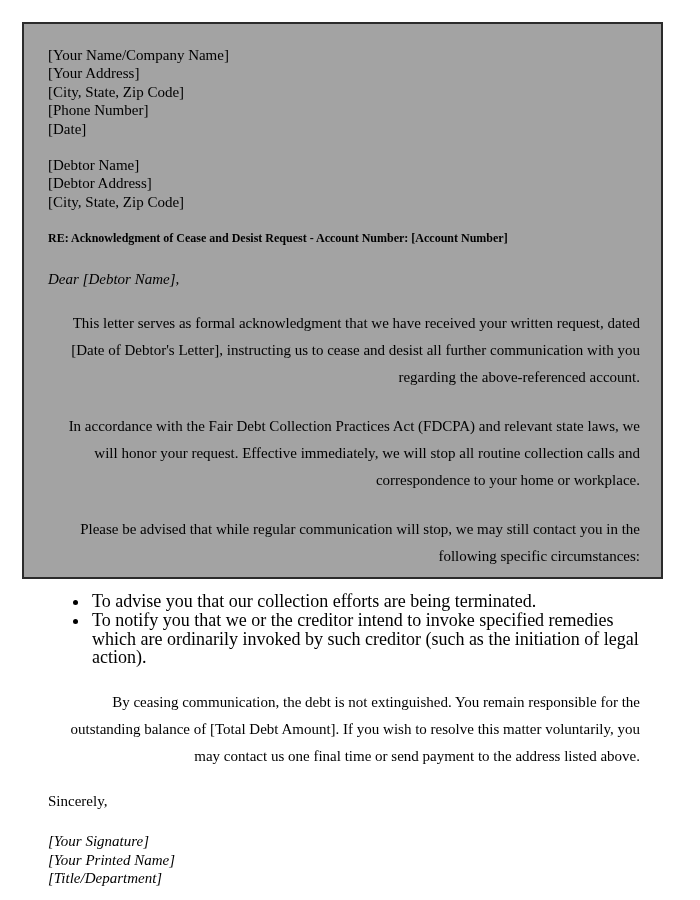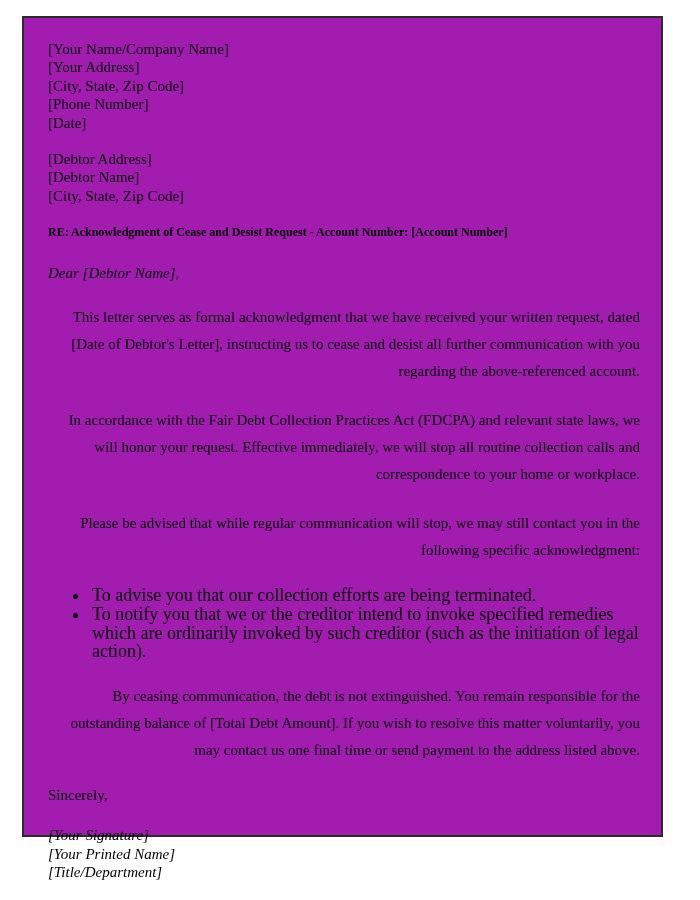--- a/index.html
+++ b/index.html
@@ -10,26 +10,26 @@
   body {
     width: 700px;
     height: 900px;
     font-family: "Liberation Serif", "DejaVu Serif", serif;
     color: #000000;
     -webkit-font-smoothing: antialiased;
   }
   .page-frame {
     position: absolute;
     left: 22px;
-    top: 16px;
+    top: 22px;
     width: 641px;
-    height: 821px;
+    height: 557px;
     box-sizing: border-box;
     border: 2px solid #2b2b2b;
-    background: #a21caf;
+    background: #a3a3a3;
   }
   .letter-body {
     position: absolute;
     left: 24px;
     top: 22px;
     width: 592px;
   }
   .addr-block {
     font-size: 15px;
     line-height: 18.4px;
@@ -92,34 +92,34 @@
 
     <div class="addr-block">
       <span class="addr-line">[Your Name/Company Name]</span>
       <span class="addr-line">[Your Address]</span>
       <span class="addr-line">[City, State, Zip Code]</span>
       <span class="addr-line">[Phone Number]</span>
       <span class="addr-line">[Date]</span>
     </div>
 
     <div class="addr-block">
+      <span class="addr-line">[Debtor Name]</span>
       <span class="addr-line">[Debtor Address]</span>
-      <span class="addr-line">[Debtor Name]</span>
       <span class="addr-line">[City, State, Zip Code]</span>
     </div>
 
     <p class="subject-line">RE: Acknowledgment of Cease and Desist Request - Account Number: [Account Number]</p>
 
     <p class="salutation">Dear [Debtor Name],</p>
 
     <p class="body-para">This letter serves as formal acknowledgment that we have received your written request, dated [Date of Debtor's Letter], instructing us to cease and desist all further communication with you regarding the above-referenced account.</p>
 
     <p class="body-para">In accordance with the Fair Debt Collection Practices Act (FDCPA) and relevant state laws, we will honor your request. Effective immediately, we will stop all routine collection calls and correspondence to your home or workplace.</p>
 
-    <p class="body-para">Please be advised that while regular communication will stop, we may still contact you in the following specific acknowledgment:</p>
+    <p class="body-para">Please be advised that while regular communication will stop, we may still contact you in the following specific circumstances:</p>
 
     <ul class="bullet-list">
       <li>To advise you that our collection efforts are being terminated.</li>
       <li>To notify you that we or the creditor intend to invoke specified remedies which are ordinarily invoked by such creditor (such as the initiation of legal action).</li>
     </ul>
 
     <p class="body-para">By ceasing communication, the debt is not extinguished. You remain responsible for the outstanding balance of [Total Debt Amount]. If you wish to resolve this matter voluntarily, you may contact us one final time or send payment to the address listed above.</p>
 
     <p class="closing">Sincerely,</p>
 

